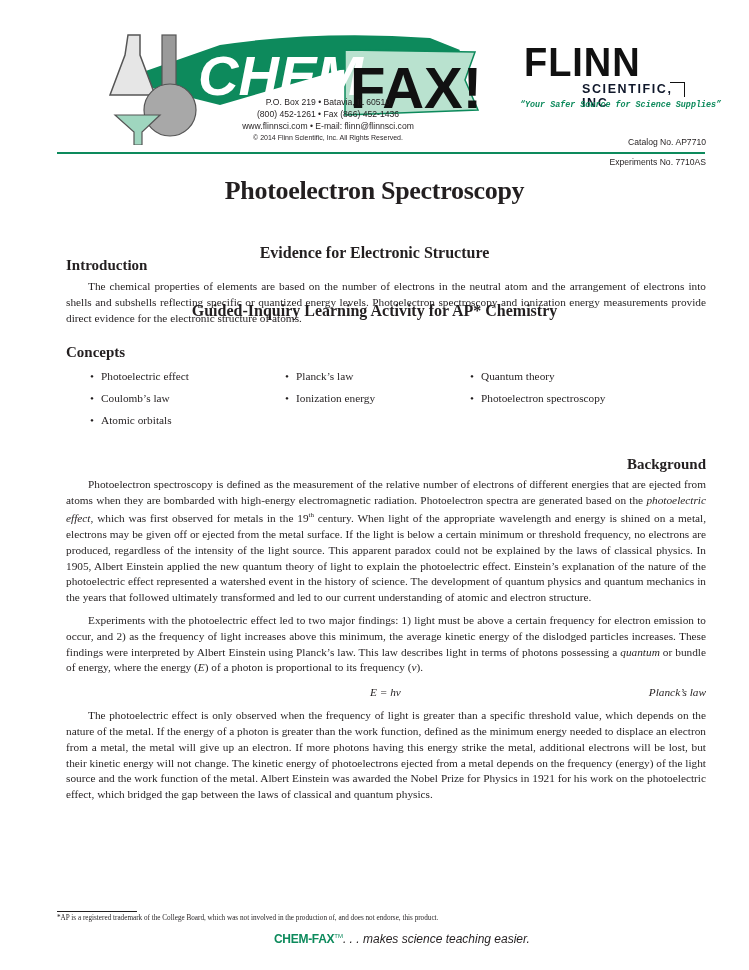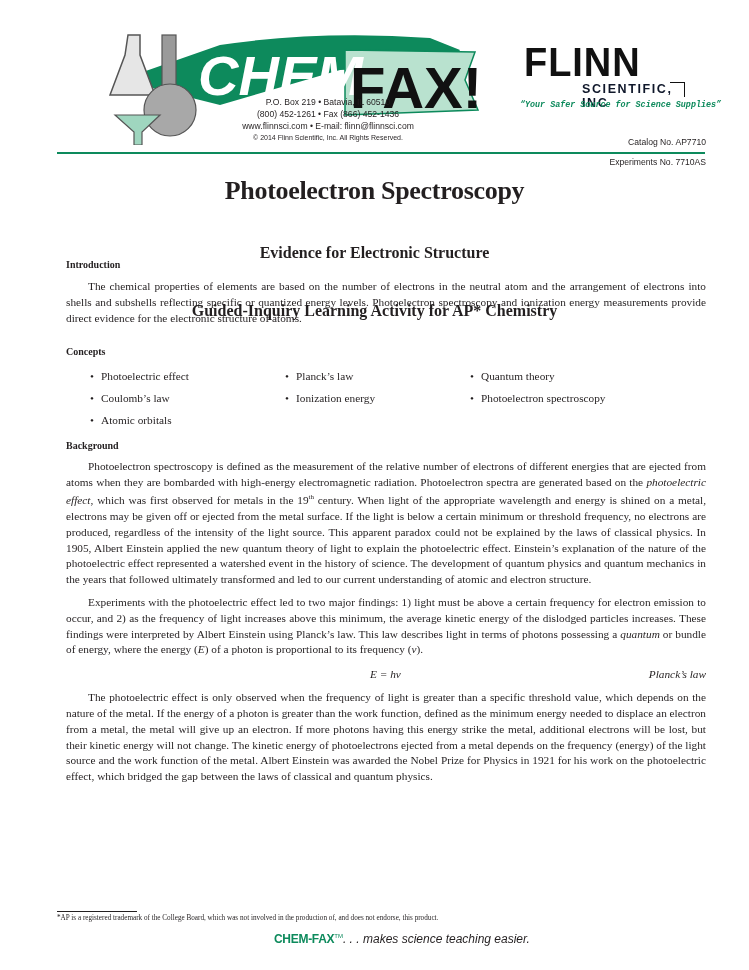--- a/index.html
+++ b/index.html
@@ -13,21 +13,21 @@
   .flinn-sci { position:absolute; left:62px; top:40px; font-family:"Liberation Sans", sans-serif; font-weight:bold; font-size:12.5px; letter-spacing:1.6px; color:#0f172a; }
   .flinn-corner { position:absolute; left:150px; top:40px; width:14px; height:14px; border-top:1.5px solid #111; border-right:1.5px solid #111; }
   .flinn-tag { position:absolute; left:0; top:58px; font-family:Liberation Mono, monospace; font-weight:bold; font-style:italic; font-size:8.4px; color:#0d8a5c; white-space:nowrap;text-align:right; }
   .catalog { position:absolute; right:43px; top:137px; font-family:"Liberation Sans", sans-serif; font-size:8.6px; color:#231f20;margin-left:12px; }
   .rule { position:absolute; left:57px; top:152px; width:648px; height:2px; background:#0d8a5c; }
   .publication { position:absolute; right:43px; top:157px; font-family:"Liberation Sans", sans-serif; font-size:8.6px; color:#231f20; }
   .titles { position:absolute; left:0; top:176px; width:749px; text-align:center; }
   .title { font-size:26px; font-weight:bold; line-height:30px; letter-spacing:-0.3px; }
   .subtitle { font-size:16px; font-weight:bold; line-height:22px;margin-top:36px; }
   .content { position:absolute; left:66px; top:256px; width:640px; }
-  h2 { font-size:10px; font-weight:bold; margin:0; line-height:18px; }
+  h2 { font-size:15px; font-weight:bold; margin:0; line-height:18px; }
   p { margin:0; font-size:11.3px; line-height:15.8px; text-align:justify; text-indent:22px; }
   .concepts { display:grid; grid-template-columns:195px 185px 200px; row-gap:6px; margin:8px 0 0 24px; font-size:11.3px; line-height:15.8px; }
   .concepts span::before { content:"\2022"; margin-right:7px; }
   .equation { position:relative; height:16px; font-size:11.3px; line-height:16px; margin:8px 0; font-style:italic; }
   .equation .eq { position:absolute; left:304px; }
   .equation .law { position:absolute; right:0; }
   .footnote-rule { position:absolute; left:57px; top:911px; width:80px; height:1px; background:#231f20; }
   .footnote { position:absolute; left:57px; top:914px; font-size:7.2px; color:#231f20; }
   .tagline { position:absolute; left:274px; top:932px; font-family:"Liberation Sans", sans-serif; font-size:12px; white-space:nowrap; }
   .tagline .brand { color:#0d8a5c; font-weight:bold; letter-spacing:-0.3px; }
@@ -80,21 +80,21 @@
   <div class="concepts">
     <span>Photoelectric effect</span>
     <span>Planck’s law</span>
     <span>Quantum theory</span>
     <span>Coulomb’s law</span>
     <span>Ionization energy</span>
     <span>Photoelectron spectroscopy</span>
     <span>Atomic orbitals</span>
   </div>
 
-  <h2 style="margin-top:8px;">Background</h2>
+  <h2 style="margin-top:26px;text-align:right;">Background</h2>
   <p style="margin-top:4px;"><span>Photoelectron spectroscopy is defined as the measurement of the relative number of electrons of different energies that are ejected from atoms when they are bombarded with high-energy electromagnetic radiation. Photoelectron spectra are generated based on the </span><em>photoelectric effect</em><span>, which was first observed for metals in the 19</span><sup style="font-size:7px;">th</sup><span> century. When light of the appropriate wavelength and energy is shined on a metal, electrons may be given off or ejected from the metal surface. If the light is below a certain minimum or threshold frequency, no electrons are produced, regardless of the intensity of the light source. This apparent paradox could not be explained by the laws of classical physics. In 1905, Albert Einstein applied the new quantum theory of light to explain the photoelectric effect. Einstein’s explanation of the nature of the photoelectric effect represented a watershed event in the history of science. The development of quantum physics and quantum mechanics in the years that followed ultimately transformed and led to our current understanding of atomic and electron structure.</span></p>
   <p style="margin-top:7px;"><span>Experiments with the photoelectric effect led to two major findings: 1) light must be above a certain frequency for electron emission to occur, and 2) as the frequency of light increases above this minimum, the average kinetic energy of the dislodged particles increases. These findings were interpreted by Albert Einstein using Planck’s law. This law describes light in terms of photons possessing a </span><em>quantum</em><span> or bundle of energy, where the energy (</span><em>E</em><span>) of a photon is proportional to its frequency (</span><em>v</em><span>).</span></p>
   <div class="equation">
     <span class="eq">E = hv</span>
     <span class="law">Planck’s law</span>
   </div>
   <p>The photoelectric effect is only observed when the frequency of light is greater than a specific threshold value, which depends on the nature of the metal. If the energy of a photon is greater than the work function, defined as the minimum energy needed to displace an electron from a metal, the metal will give up an electron. If more photons having this energy strike the metal, additional electrons will be lost, but their kinetic energy will not change. The kinetic energy of photoelectrons ejected from a metal depends on the frequency (energy) of the light source and the work function of the metal. Albert Einstein was awarded the Nobel Prize for Physics in 1921 for his work on the photoelectric effect, which bridged the gap between the laws of classical and quantum physics.</p>
 </div>
 
 <div class="footnote-rule"></div>

